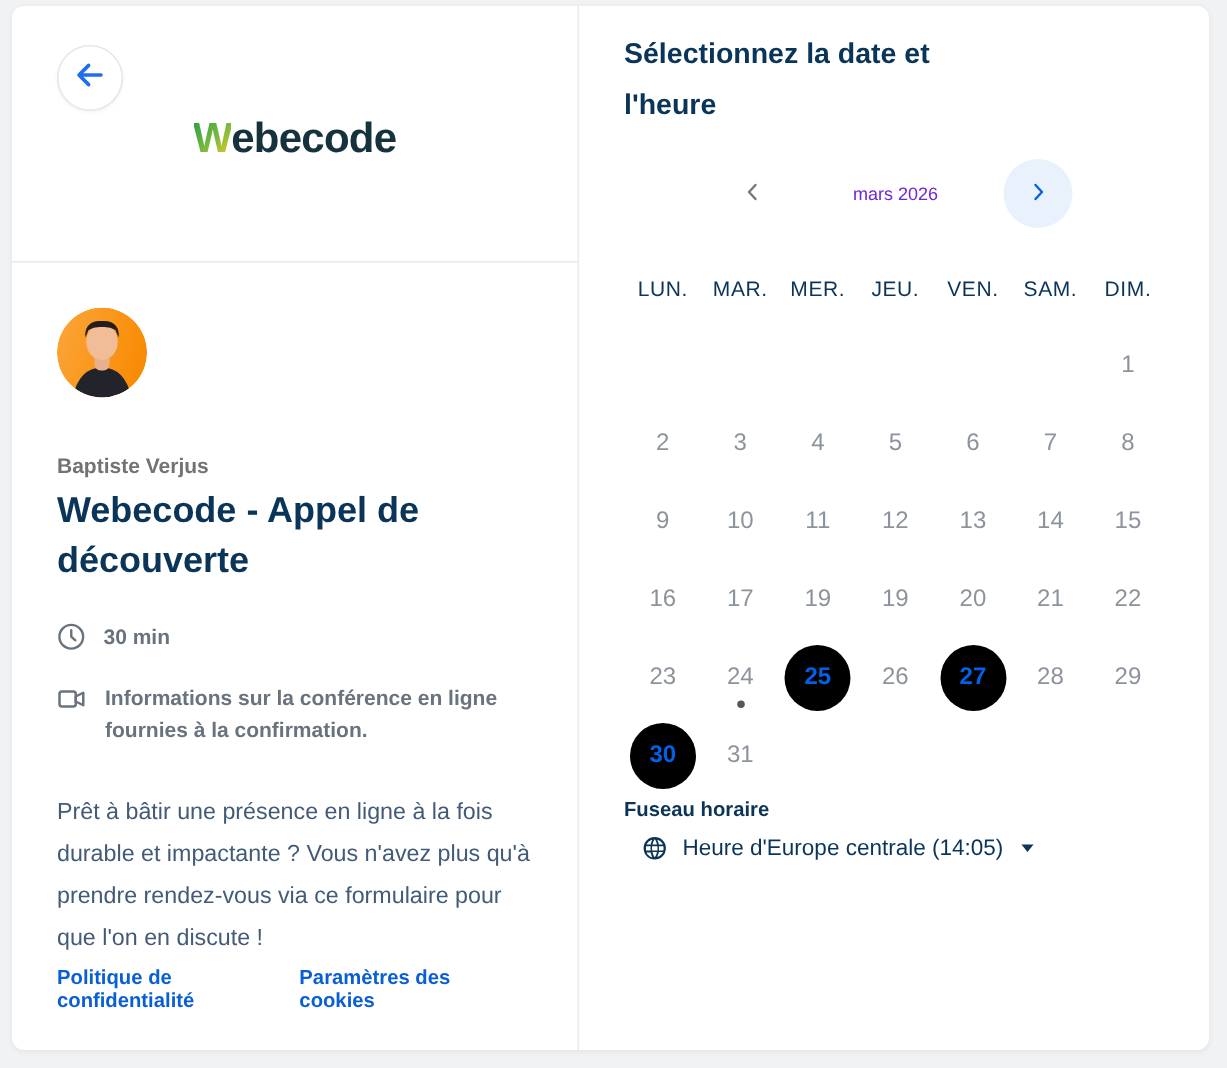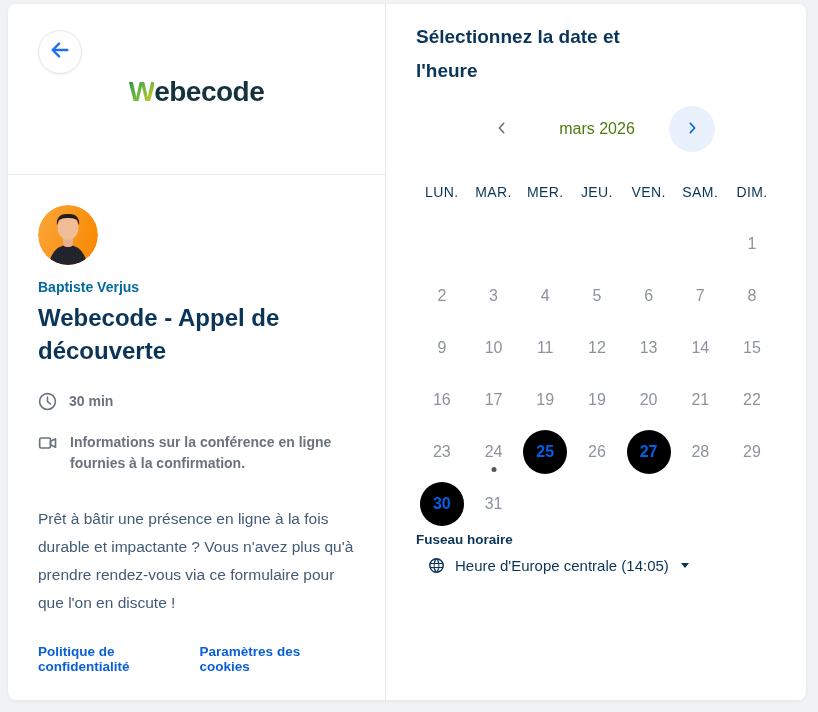--- a/index.html
+++ b/index.html
@@ -53,22 +53,23 @@
   }
   .left-body {
     flex:1; padding:30px 28px 26px 30px;
     display:flex; flex-direction:column;
   }
   .avatar {
     width:60px; height:60px; border-radius:50%;
     overflow:hidden; margin-bottom:14px;
   }
   .host-name {
-    font-size:14px; font-weight:bold; color:#0369a1;
+    font-size:14px; font-weight:bold; color:#737373;
     margin-bottom:6px;
+    margin-top:23px;
   }
   .event-title {
     font-size:24px; font-weight:bold; color:#0b3558;
     line-height:33px; margin-bottom:24px; max-width:330px;
   }
   .meta-row {
     display:flex; align-items:flex-start; gap:12px;
     color:#6a737d; font-size:14px; font-weight:bold;
     line-height:21px; margin-bottom:15px; max-width:336px;
   }
@@ -101,21 +102,21 @@
     display:flex; align-items:center; justify-content:space-between;
   }
   .nav-btn {
     width:46px; height:46px; border-radius:50%;
     border:none; background:transparent;
     display:flex; align-items:center; justify-content:center;
     cursor:pointer;
   }
   .nav-btn.next { background:#e9f1fc; }
   .month-label {
-    font-size:16px; color:#4d7c0f;
+    font-size:12px; color:#6d28d9;
   }
   .cal-grid {
     margin:14px auto 0 auto;
     width:362px;
     display:grid;
     grid-template-columns:repeat(7,51.7px);
     grid-auto-rows:52px;
     justify-items:center; align-items:center;
   }
   .cal-grid .wk {

